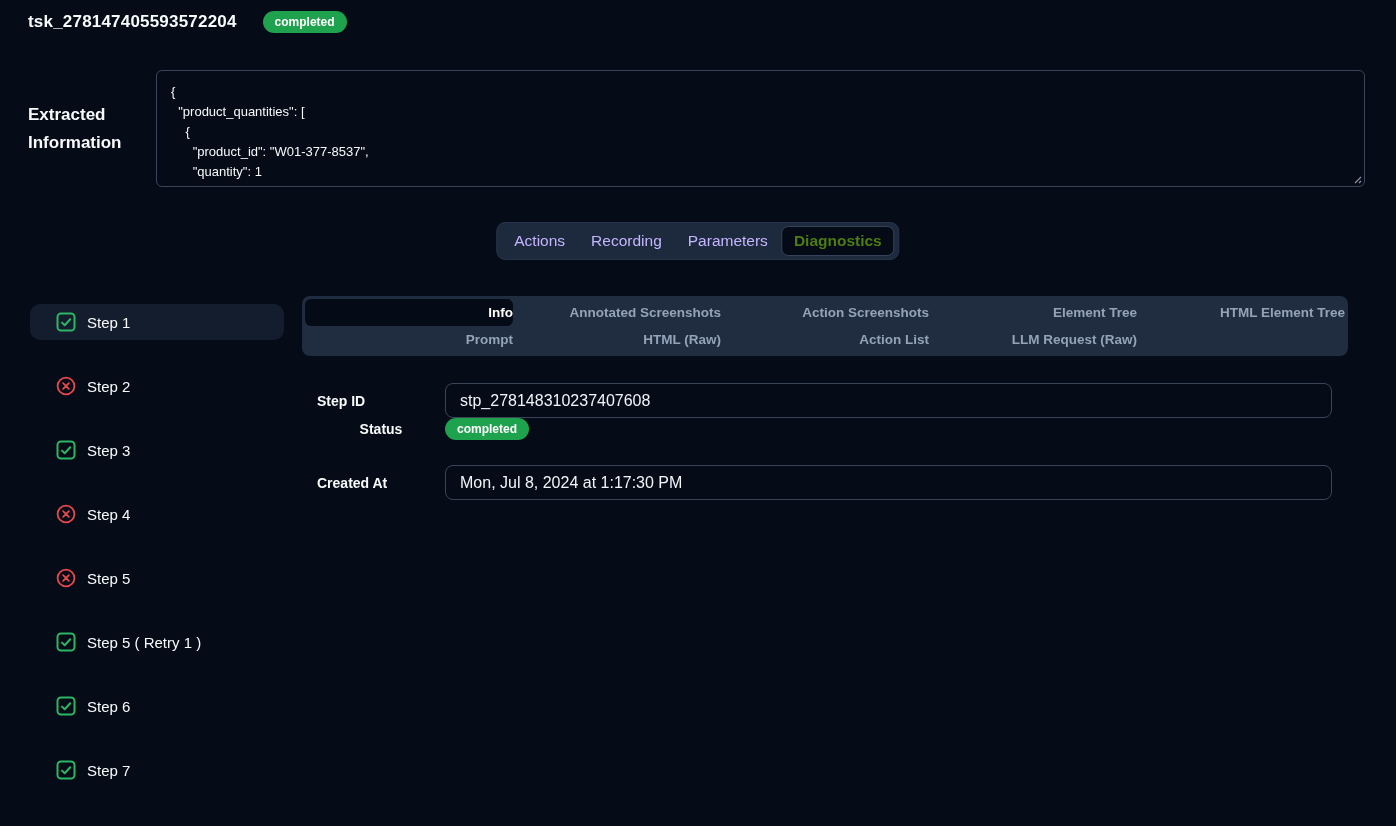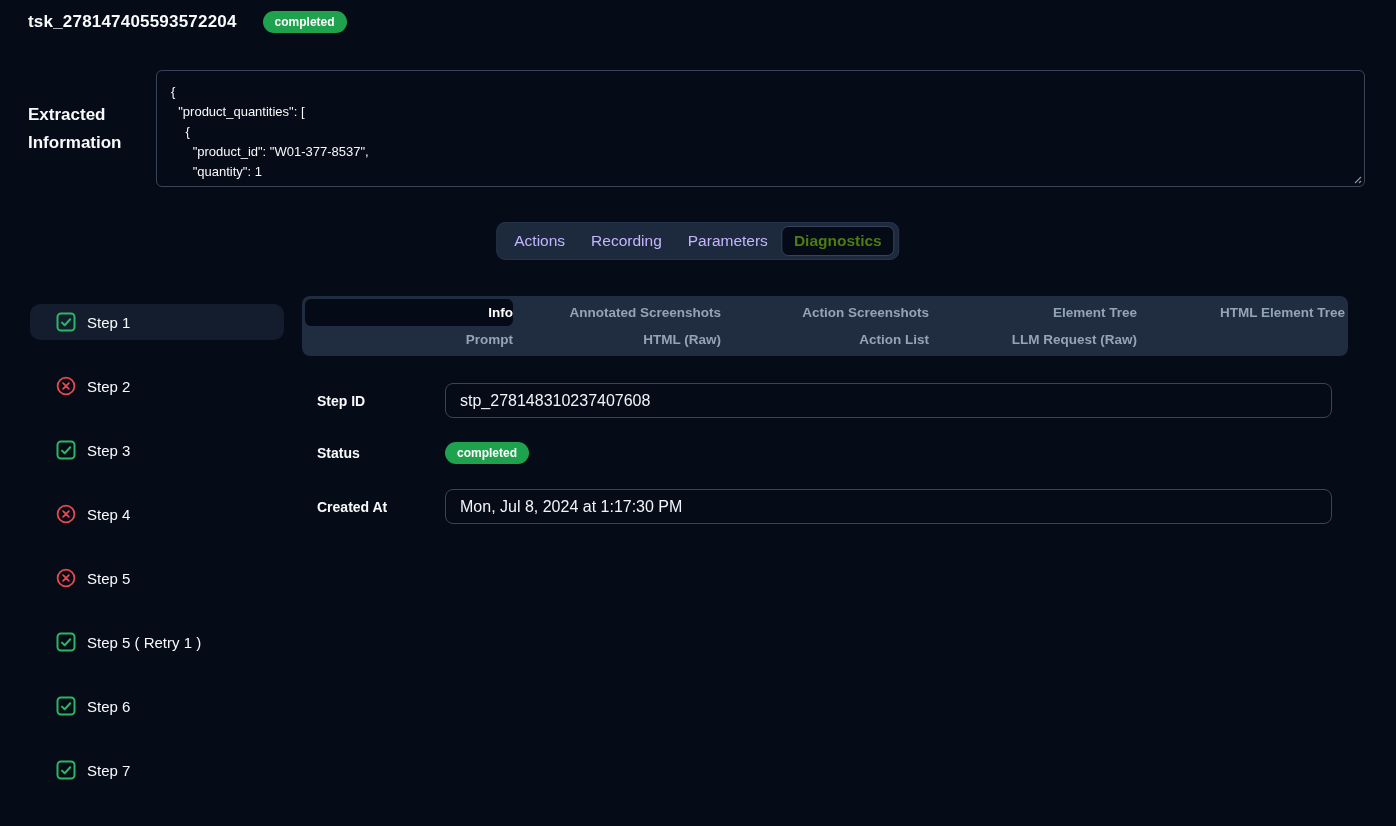--- a/index.html
+++ b/index.html
@@ -70,21 +70,21 @@
   }
   .subtab {
     background: transparent; border: none; color: #94a3b8;
     font-family: inherit; font-size: 13.5px; font-weight: 600;
     border-radius: 6px; cursor: pointer; padding: 0; white-space: nowrap; text-align: right;
   }
   .subtab.active { background: #040a16; color: #fff; font-weight: 700; }
 
   .field-row { display: flex; align-items: center; }
   .field-row.row-step-id { margin-top: 27px; }
-  .field-row.row-status { margin-top: 24px; height: 22px; }
+  .field-row.row-status { height: 22px; text-align: center; }
   .field-row.row-created { margin-top: 25px; }
   .field-label { width: 143px; padding-left: 15px; font-size: 14px; font-weight: 600; flex: 0 0 143px; }
   .field-input {
     width: 887px; height: 35px;
     border: 1px solid #3a4558; border-radius: 8px;
     display: flex; align-items: center; padding: 0 14px;
     font-size: 16px; color: #f1f5f9; background: transparent; cursor: text;
   }
 </style>
 </head>

